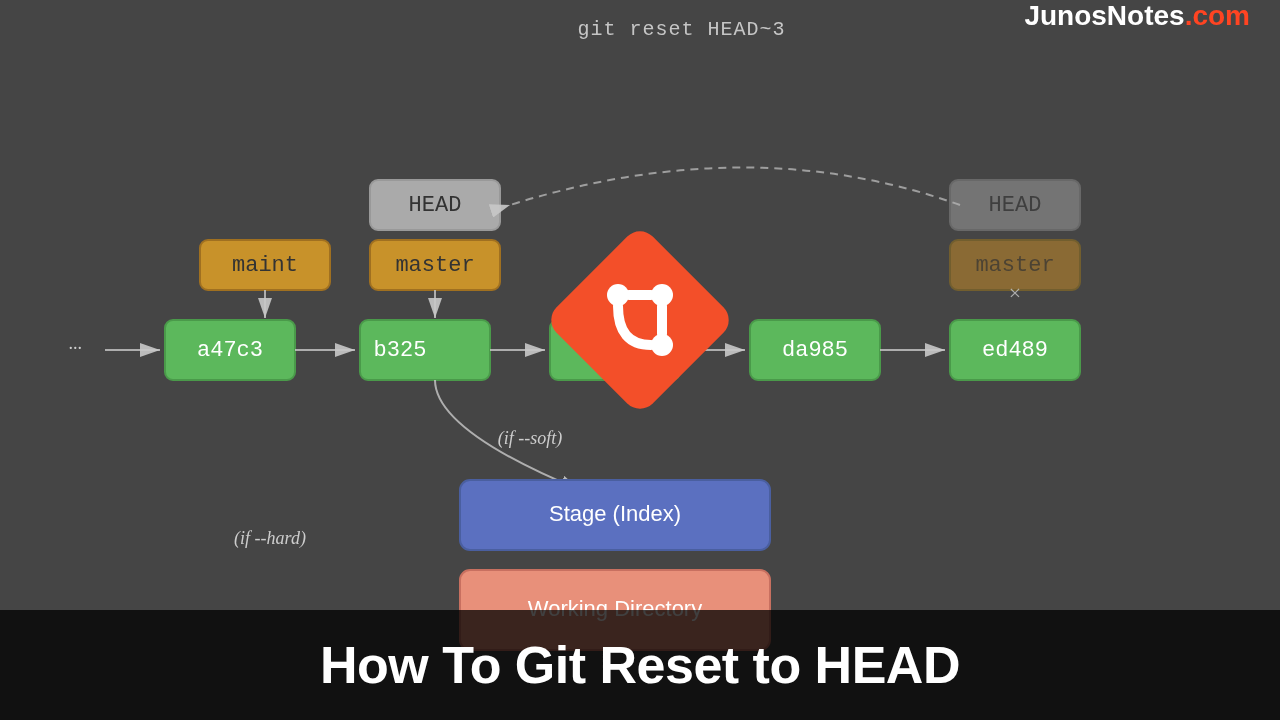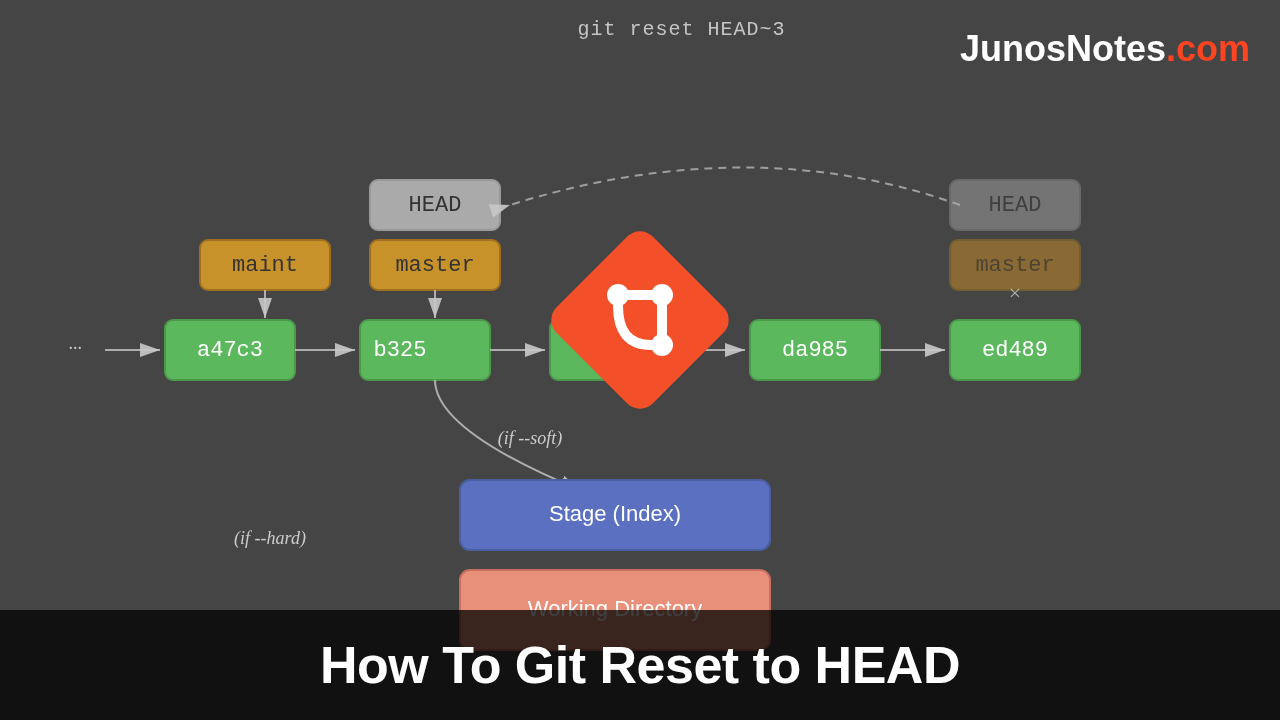--- a/index.html
+++ b/index.html
@@ -30,24 +30,24 @@
       font-family: 'Courier New', monospace;
       font-size: 20px;
       color: rgba(220, 220, 220, 0.85);
       letter-spacing: 1px;
       font-weight: normal;
     }
 
     
     .brand {
       position: absolute;
-      top: 28px;
+      top: 0;
       right: 30px;
       font-family: Arial, sans-serif;
-      font-size: 36px;
+      font-size: 28px;
       font-weight: bold;
       color: #ffffff;
     }
     .brand .dot-com {
       color: #ff4422;
     }
 
     
     .diagram-container {
       position: absolute;

